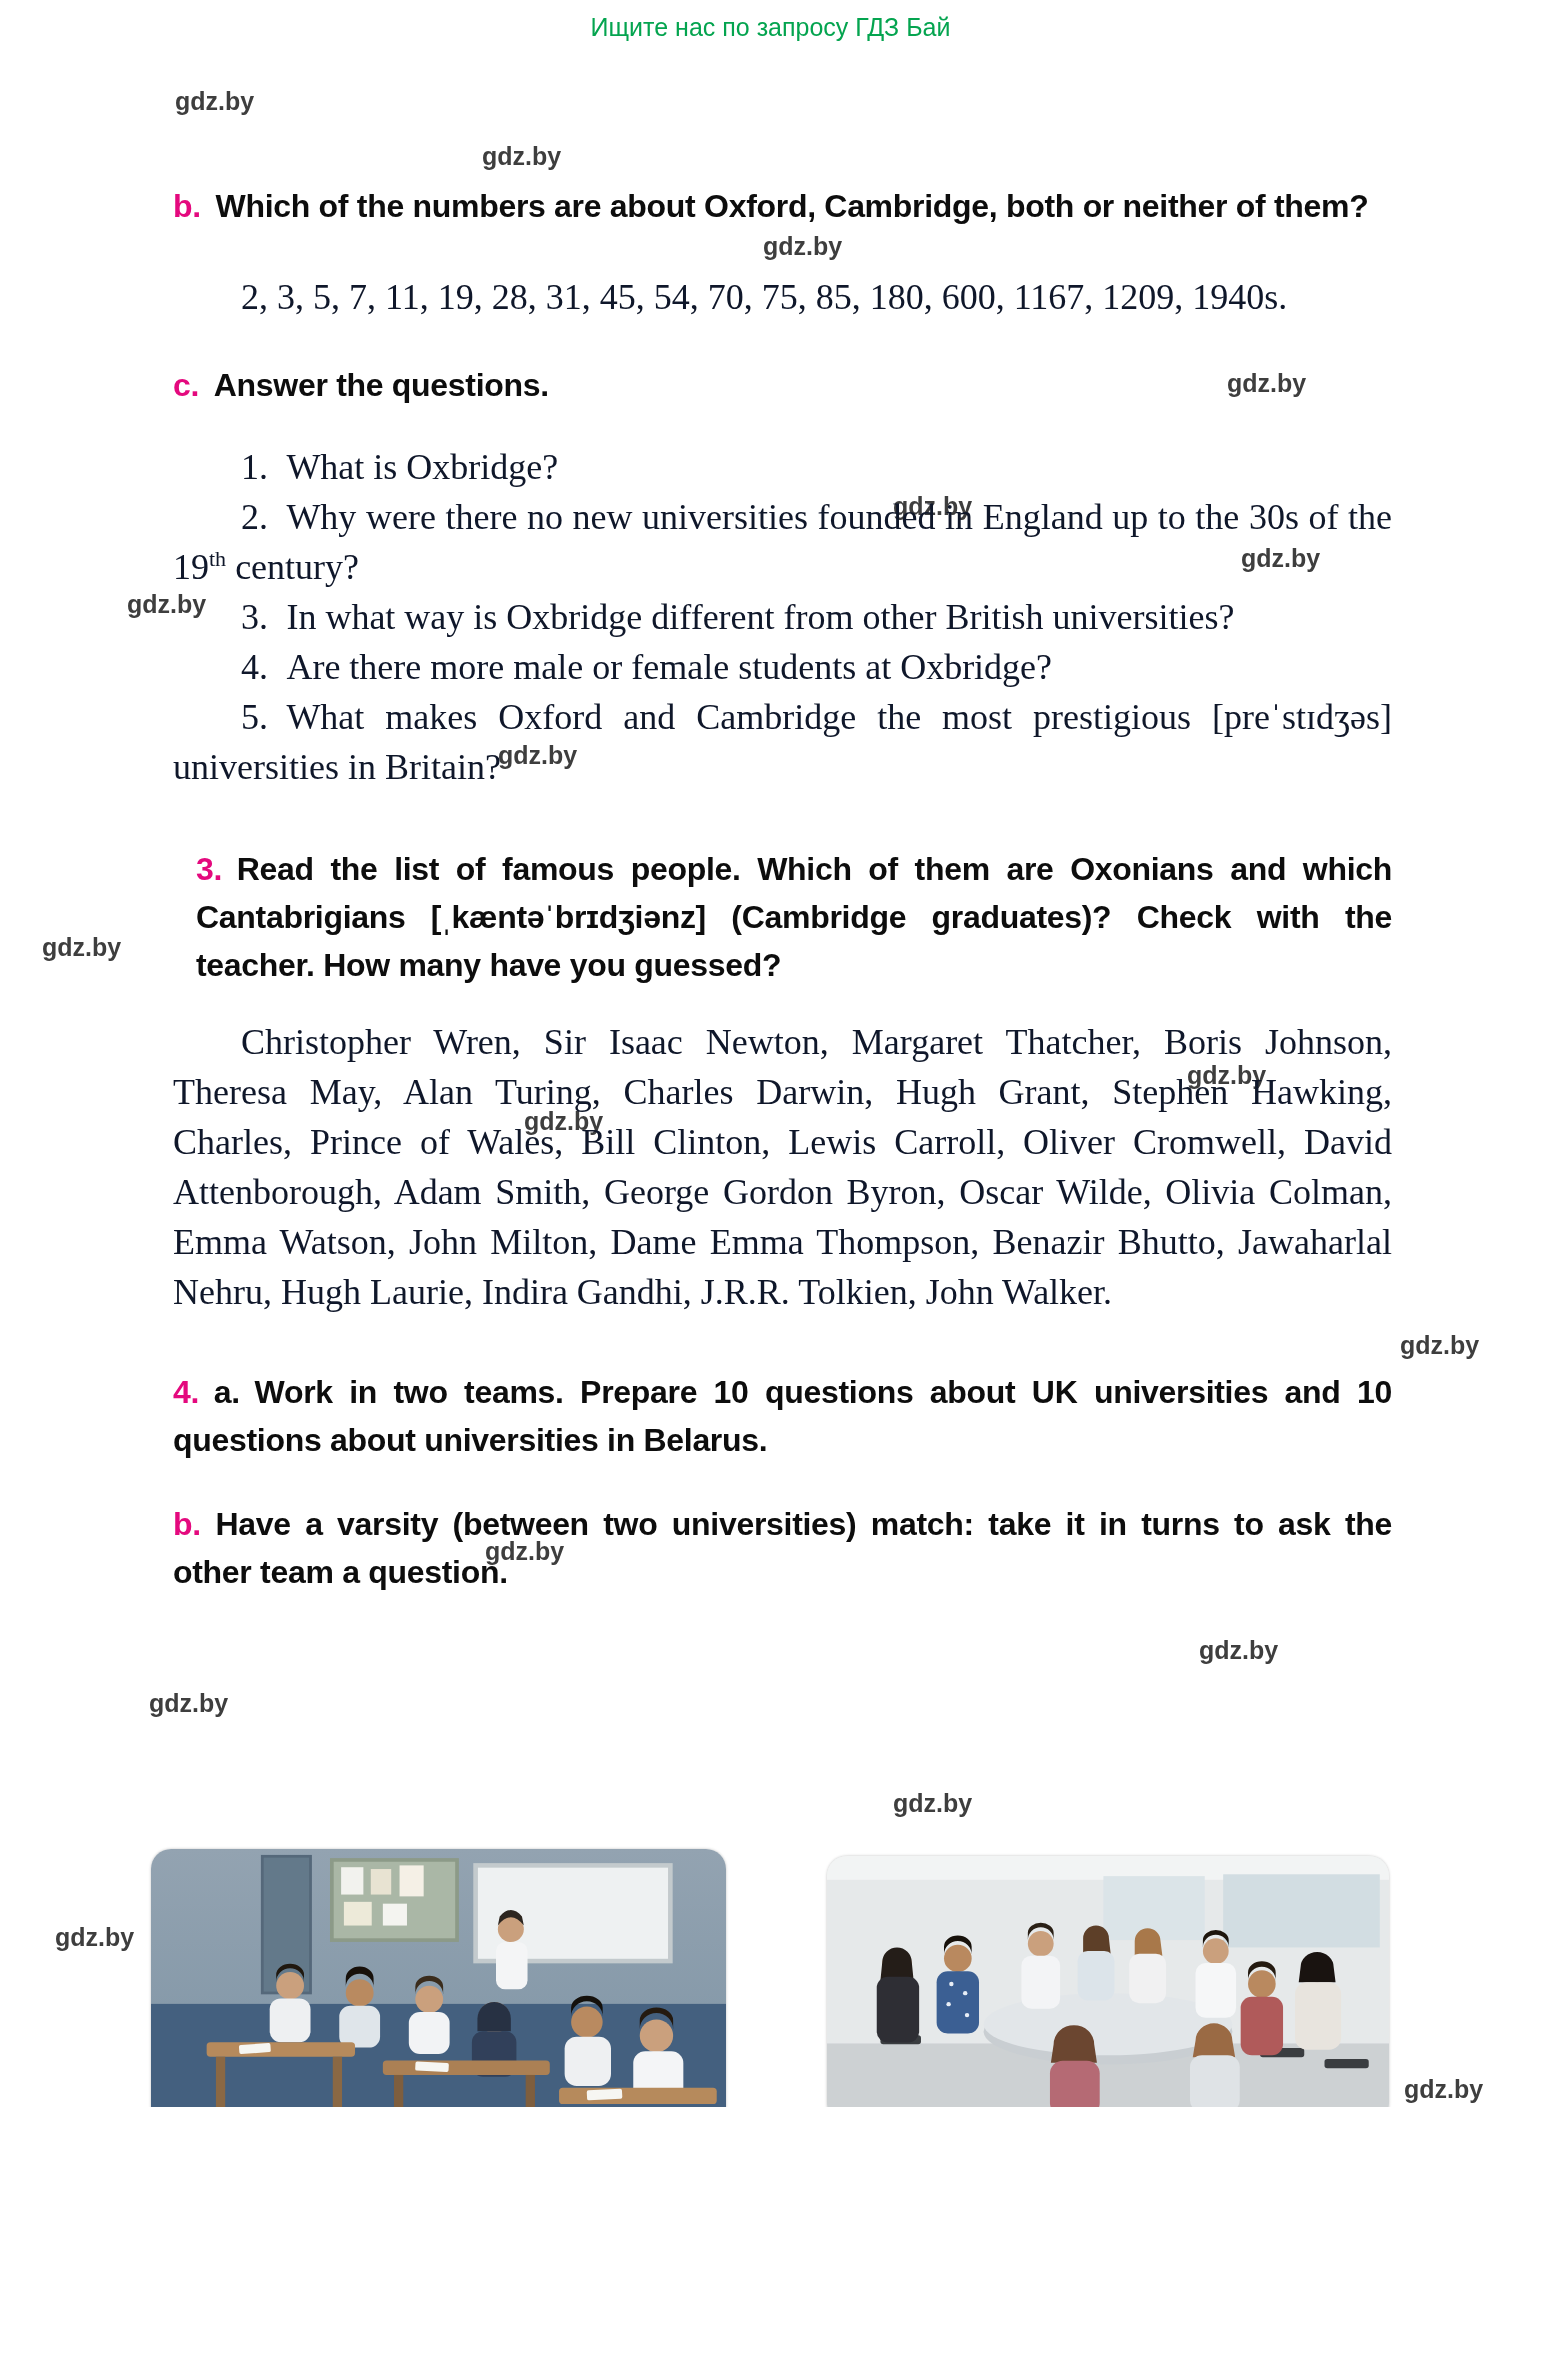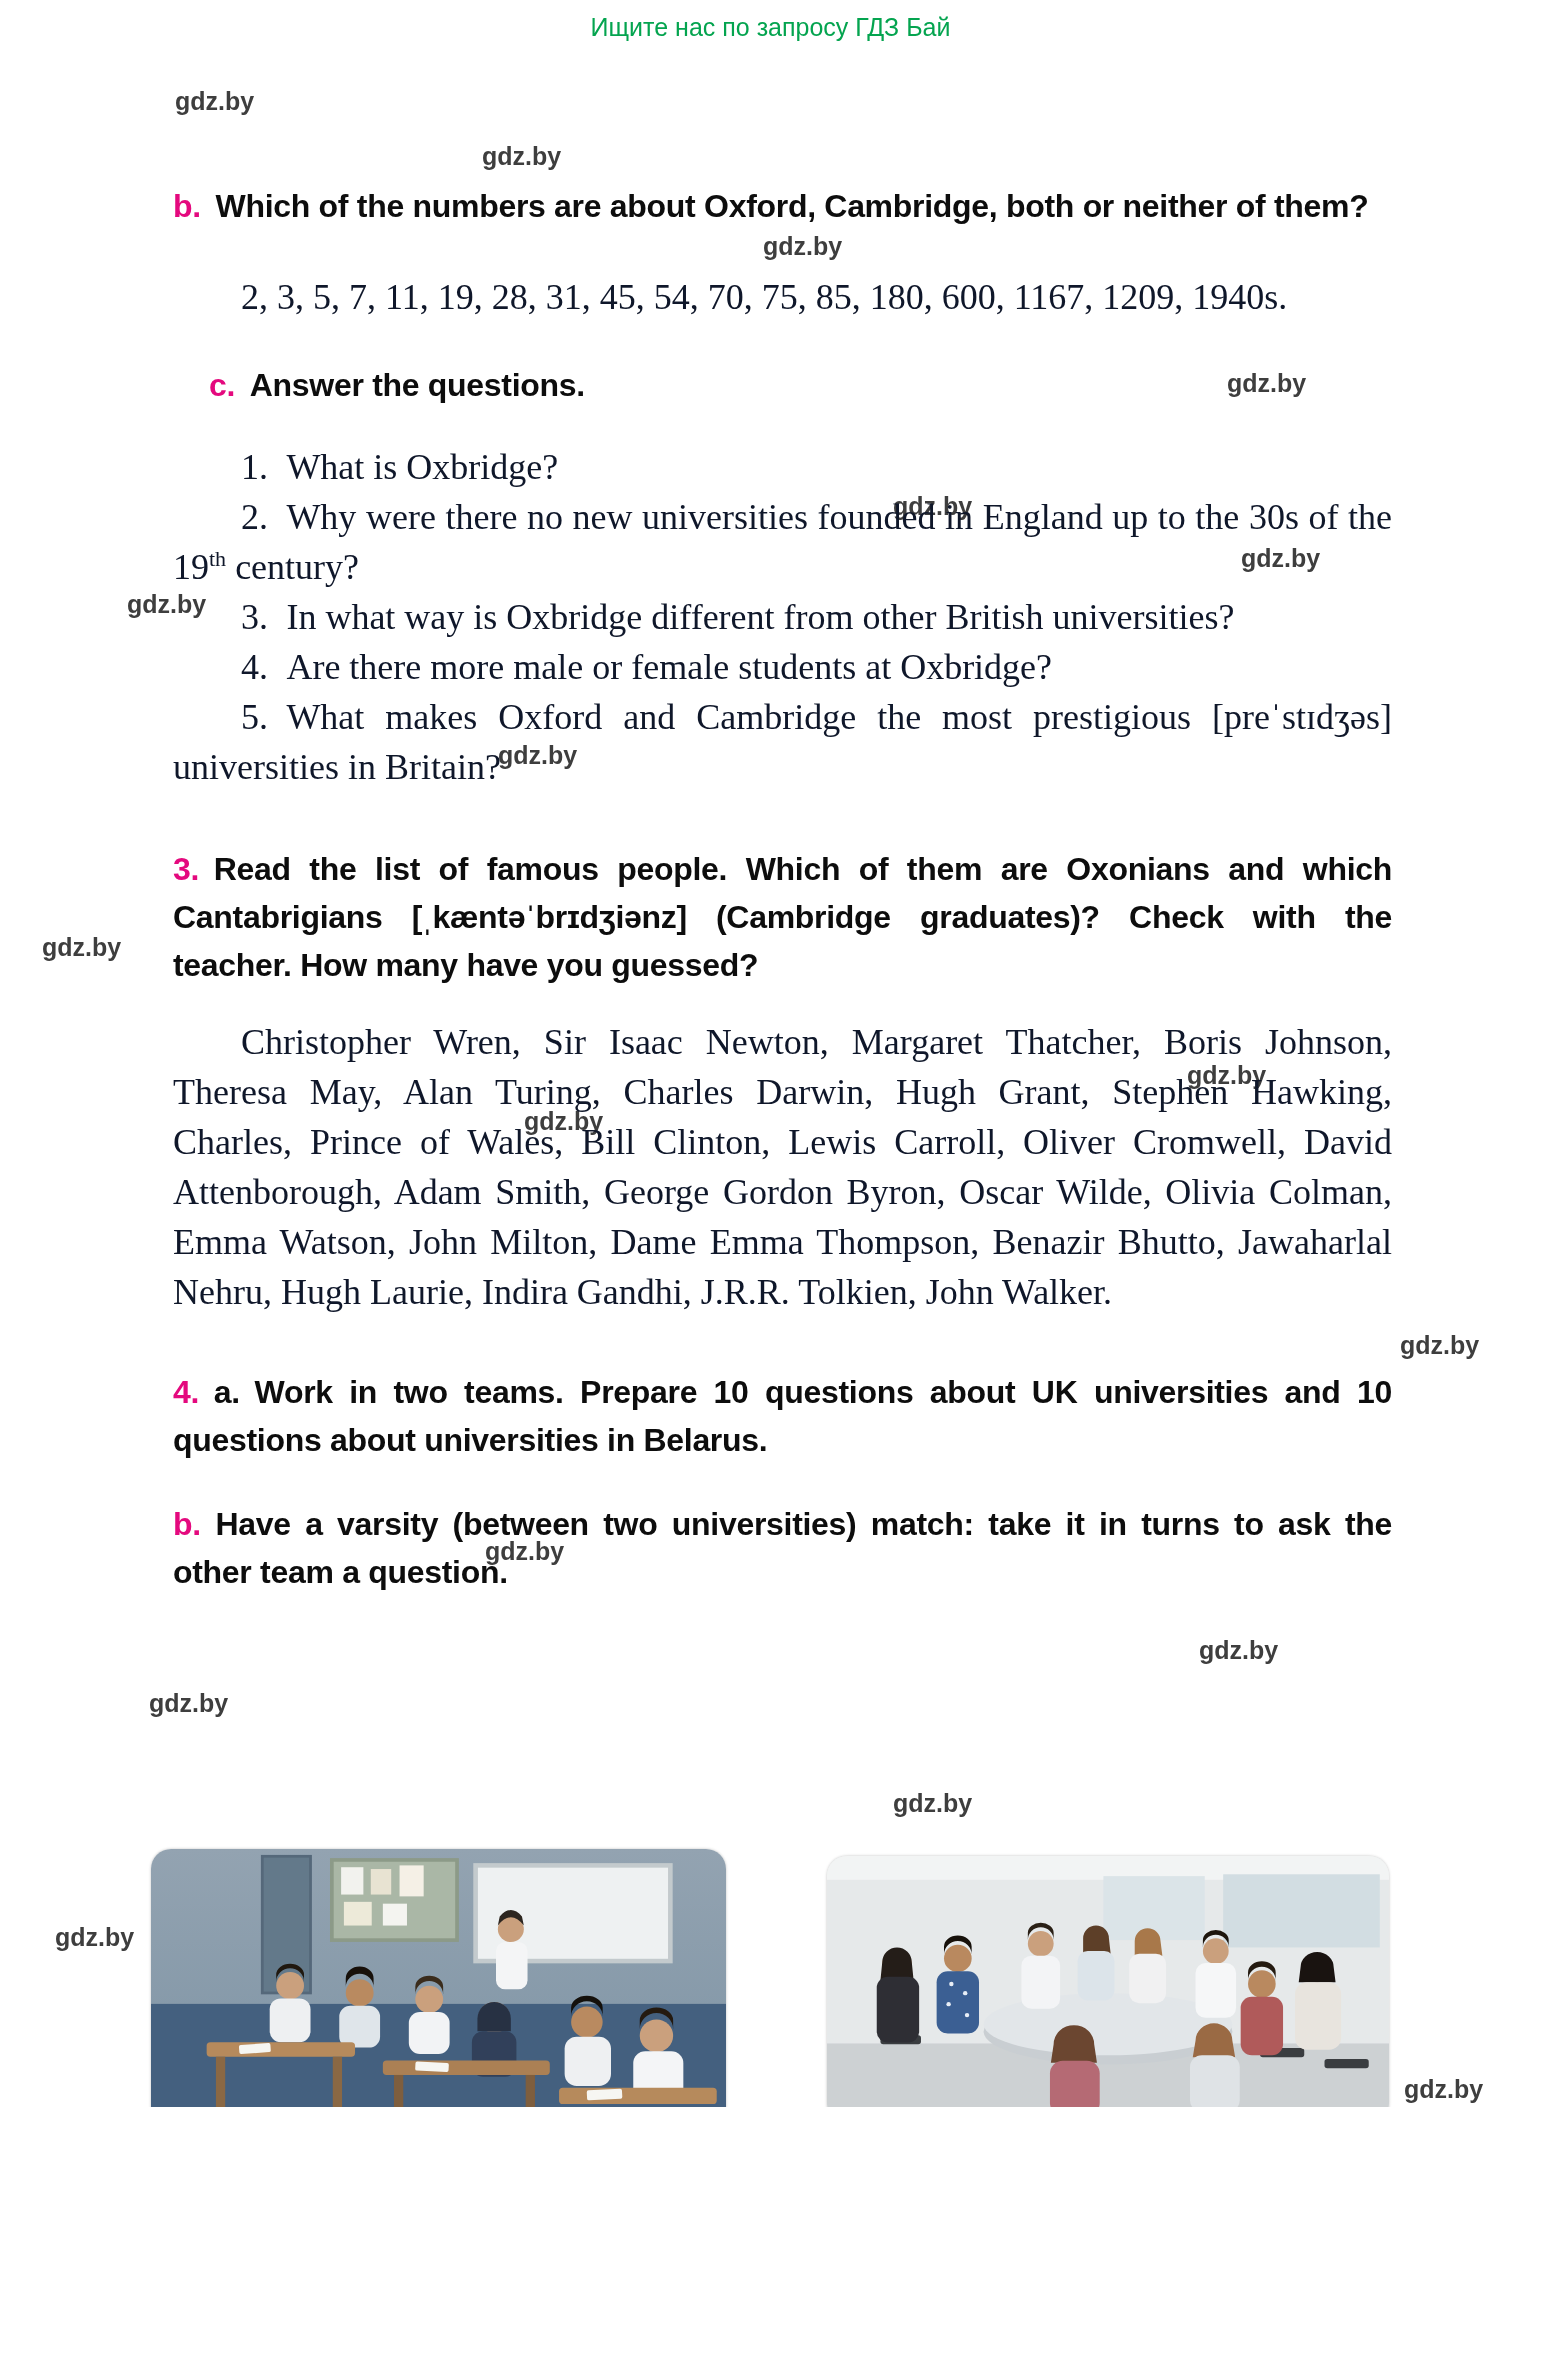--- a/index.html
+++ b/index.html
@@ -23,23 +23,23 @@
     letter-spacing:-0.3px;
   }
   .marker { color:#e4097e; margin-right:14.7px; }
   .submarker { color:#0d0d0d; margin-right:14.7px; }
   .serif { font-size:36px; line-height:50px; color:#0f172a; text-align:justify; }
   .indent { text-indent:68px; }
   .qnum { margin-right:18.4px; }
   sup { font-size:22px; line-height:0; vertical-align:super; }
   .mb-b   { margin-bottom:42px; }
   .mb-num { margin-bottom:39px; }
-  .mb-c   { margin-bottom:33px;margin-left:36px; }
+  .mb-c   { margin-bottom:33px; }
   .mb-q5  { margin-bottom:53px; }
-  .mb-t3  { margin-bottom:27.6px; }
+  .mb-t3  { margin-bottom:27.6px;margin-left:23px; }
   .mb-nm  { margin-bottom:51px; }
   .mb-4a  { margin-bottom:36px; }
   .photo {
     position:absolute; border-radius:20px; overflow:hidden;
     box-shadow:0 0.9px 2.8px rgba(0,0,0,0.25);
   }
   .photo svg { display:block; width:100%; height:100%; }
   .photo-left  { left:151px; top:1849px; width:575px; height:287px; }
   .photo-right { left:827px; top:1856px; width:562px; height:267px; }
   .footer-bar {

